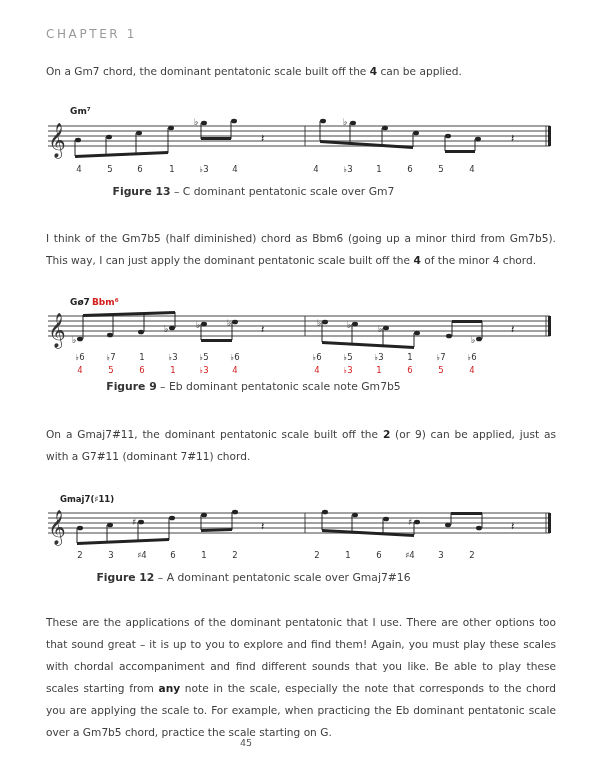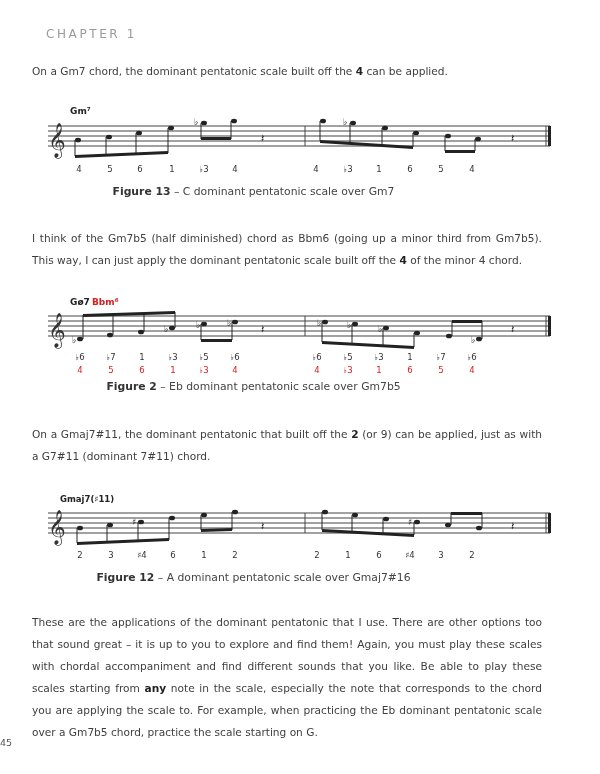--- a/index.html
+++ b/index.html
@@ -1,23 +1,23 @@
 <!DOCTYPE html>
 <html><head>
 <meta charset="utf-8">
 <style>
   html, body { margin: 0; padding: 0; background: #ffffff; }
   body { width: 600px; height: 774px; position: relative; overflow: hidden;
          font-family: "DejaVu Sans", "Liberation Sans", sans-serif; color: #3a3a3a; }
   .chapter { position: absolute; left: 46px; top: 27px; font-size: 12px; letter-spacing: 2.6px; color: #9a9a9a; }
-  .para { position: absolute; left: 32px; width: 510px; font-size: 10.6px; line-height: 22px; color: #3e3e3e; text-align: justify; }
+  .para { position: absolute; left: 46px; width: 510px; font-size: 10.6px; line-height: 22px; color: #3e3e3e; text-align: justify; }
   .para b { color: #222; font-weight: bold; }
   .caption { position: absolute; left: 0; width: 507px; text-align: center; font-size: 10.8px; color: #444; }
   .caption b { color: #333; }
-  .pagenum { position: absolute; left: 0; width: 492px; top: 737px; text-align: left; font-size: 9.5px; color: #555; }
+  .pagenum { position: absolute; left: 0; width: 492px; top: 737px; text-align: center; font-size: 9.5px; color: #555; }
   .figure { position: absolute; left: 40px; width: 530px; }
   svg text { font-family: "DejaVu Sans", sans-serif; }
 </style>
 </head>
 <body>
 
 <div class="chapter">CHAPTER 1</div>
 
 <div class="para" style="top:60px"><span>On a Gm7 chord, the dominant pentatonic scale built off the </span><b>4</b><span> can be applied.</span></div>
 
@@ -169,23 +169,23 @@
       <text x="164" y="81">♭3</text>
       <text x="195" y="81">4</text>
     <text x="277" y="81">4</text>
       <text x="308" y="81">♭3</text>
       <text x="339" y="81">1</text>
       <text x="370" y="81">6</text>
       <text x="401" y="81">5</text>
       <text x="432" y="81">4</text>
   </g>
 </svg>
-<div class="caption" style="top:380px"><b>Figure 2</b><span> – Eb dominant pentatonic scale over Gm7b5</span></div>
-
-<div class="para" style="top:423px"><span>On a Gmaj7#11, the dominant pentatonic that built off the </span><b>2</b><span> (or 9) can be applied, just as with a G7#11 (dominant 7#11) chord.</span></div>
+<div class="caption" style="top:380px"><b>Figure 9</b><span> – Eb dominant pentatonic scale note Gm7b5</span></div>
+
+<div class="para" style="top:423px"><span>On a Gmaj7#11, the dominant pentatonic scale built off the </span><b>2</b><span> (or 9) can be applied, just as with a G7#11 (dominant 7#11) chord.</span></div>
 
 <svg class="figure" style="top:488px" width="530" height="80" viewBox="0 0 530 80">
   <g stroke="#444" stroke-width="1">
     <line x1="8" y1="25" x2="510" y2="25"></line>
       <line x1="8" y1="30" x2="510" y2="30"></line>
       <line x1="8" y1="35" x2="510" y2="35"></line>
       <line x1="8" y1="40" x2="510" y2="40"></line>
       <line x1="8" y1="45" x2="510" y2="45"></line>
     <line x1="265" y1="25" x2="265" y2="45"></line>
     <line x1="506" y1="25" x2="506" y2="45"></line>

